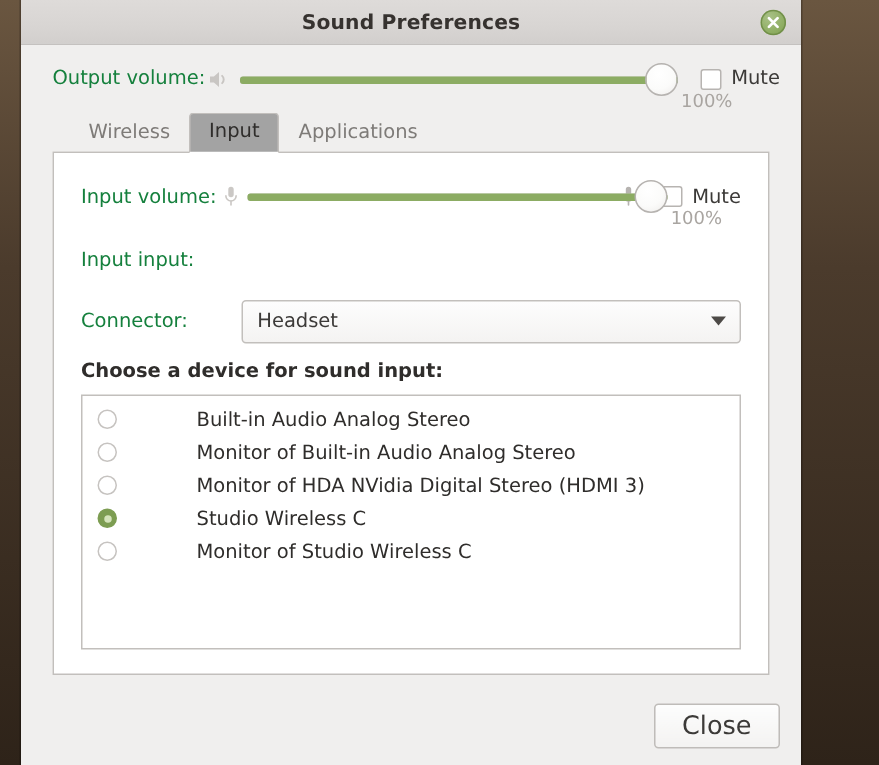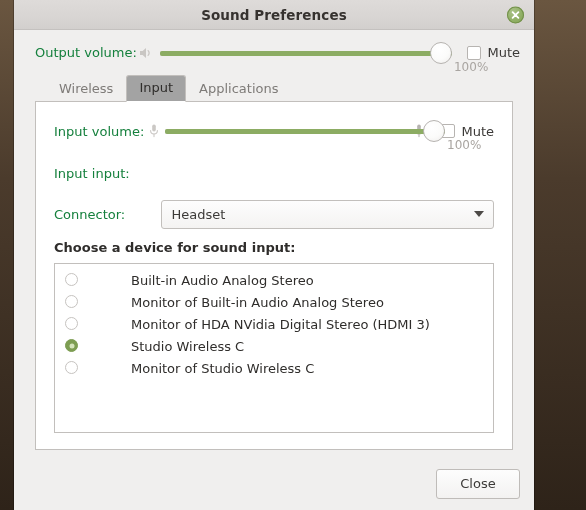--- a/index.html
+++ b/index.html
@@ -312,21 +312,21 @@
     padding-right: 14px;
     box-sizing: border-box;
   }
   #close-button {
     min-width: 84px;
     height: 30px;
     padding: 0 18px;
     background: linear-gradient(180deg,#fdfdfd 0%, #f3f2f1 100%);
     border: 1px solid #bfbcb9;
     border-radius: 3px;
-    font-size: 13px;
+    font-size: 17px;
     color: #3c3a38;
     font-family: inherit;
     cursor: pointer;
   }
 </style>
 </head>
 <body>
 
 <div id="desktop"></div>
 

